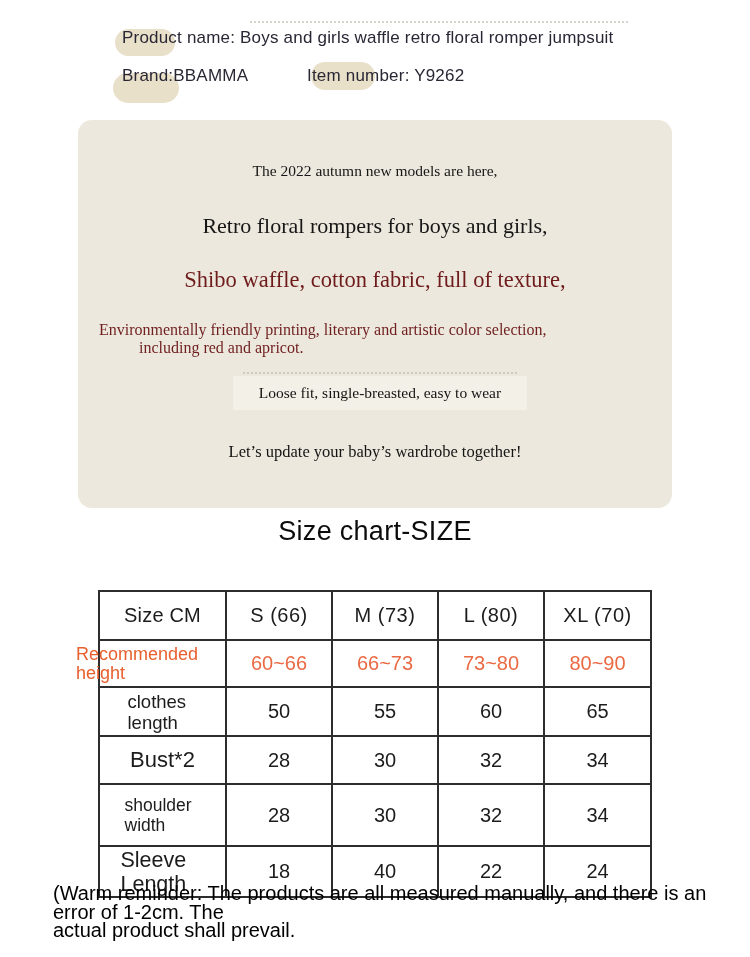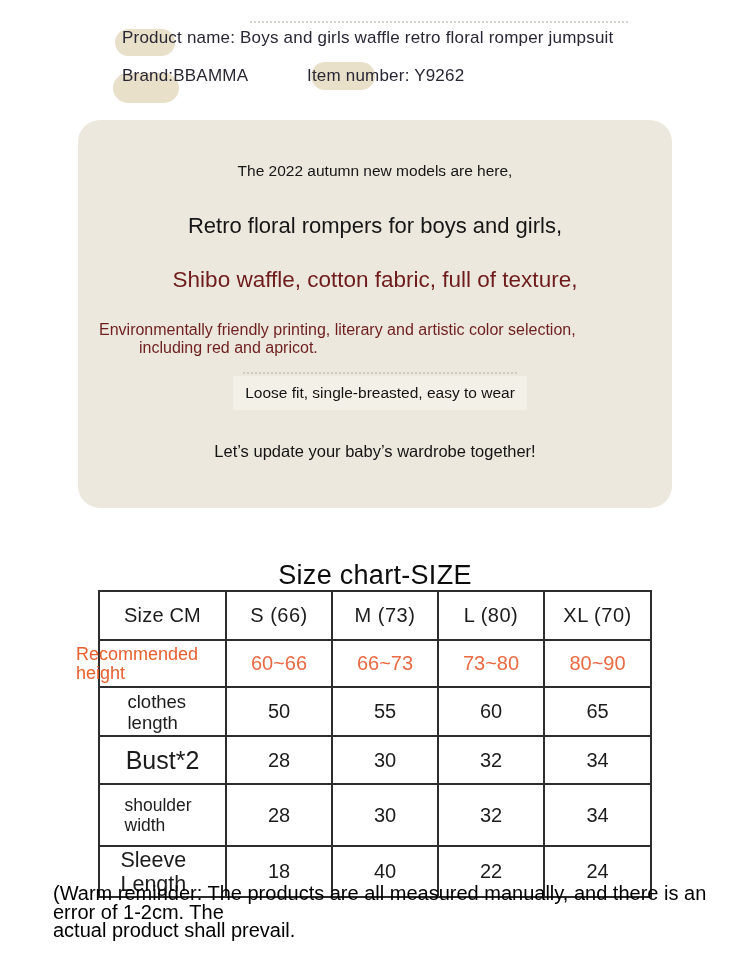--- a/index.html
+++ b/index.html
@@ -8,53 +8,53 @@
 
   
   .remnant{position:absolute;border-top:2px dotted #d8d5cd;height:0;}
   .pill{position:absolute;background:#E9E0C9;border-radius:15px;}
   .top-line{position:absolute;color:#2a2735;font-size:17px;line-height:20px;letter-spacing:.2px;z-index:2;white-space:nowrap;}
   #product-line{left:122px;top:28px;}
   #brand-line{left:122px;top:66px;}
   #item-line{left:307px;top:66px;text-align:center;}
 
   
-  #intro-box{position:absolute;left:78px;top:120px;width:594px;height:388px;background:#EDE8DD;border-radius:22px;}
+  #intro-box{position:absolute;left:78px;top:120px;width:594px;height:388px;background:#EDE8DD;border-radius:14px;font-family:Liberation Serif, serif;}
   .intro-line{position:absolute;width:594px;text-align:center;color:#161616;}
   #intro-line-1{top:42px;font-size:15.5px;}
   #intro-line-2{top:93px;font-size:22px;}
   #intro-line-3{top:147px;font-size:22.5px;color:#6E1B1B;}
   .intro-left{position:absolute;left:21px;width:560px;text-align:left;font-size:16px;line-height:18px;color:#6E1E1E;}
   #intro-line-4a{top:201px;}
   #intro-line-4b{top:219px;margin-left:40px;}
   #intro-remnant{left:165px;top:252px;width:274px;position:absolute;border-top:2px dotted #cfcabf;height:0;}
   #loose-patch{position:absolute;left:155px;top:256px;width:294px;height:34px;background:#F3F0E8;}
   #intro-line-5{display:block;width:100%;text-align:center;line-height:33px;font-size:15.5px;color:#141414;}
   #intro-line-6{top:322px;font-size:16.5px;color:#141414;}
 
   
-  #size-title{position:absolute;left:0;top:560px;width:750px;text-align:center;font-size:27px;font-weight:500;letter-spacing:.3px;color:#0c0c0c;}
+  #size-title{position:absolute;left:0;top:516px;width:750px;text-align:center;font-size:27px;font-weight:500;letter-spacing:.3px;color:#0c0c0c;}
   #size-table{position:absolute;left:98px;top:590px;border-collapse:collapse;table-layout:fixed;width:552px;background:#fff;}
   #size-table td{border:2px solid #2d2d2d;text-align:center;vertical-align:middle;color:#1c1c1c;padding:0;position:relative;}
   .tr-header{height:49px;}
   .tr-rec{height:47px;}
   .tr-clothes{height:49px;}
   .tr-bust{height:48px;}
   .tr-shoulder{height:62px;}
   .tr-sleeve{height:51px;}
   .col-head{font-size:20px;font-weight:500;letter-spacing:.5px;}
   .size-cm{font-size:20px;font-weight:400;letter-spacing:.2px;}
   .val{font-size:20px;}
   .tr-rec .val{color:#EA6A43;}
   .rec-label{position:absolute;left:-24px;top:50%;transform:translateY(-50%);width:128px;text-align:left;font-size:18px;line-height:19px;color:#E8602F;z-index:3;}
   .wrap{display:inline-block;text-align:left;}
   .w-clothes{width:70px;font-size:18.5px;line-height:21px;}
   .w-shoulder{width:76px;font-size:17.5px;line-height:20px;}
   .w-sleeve{width:84px;font-size:21.5px;line-height:24px;}
-  .bust{font-size:25px;}
+  .bust{font-size:22px;}
 
   
   #footnote{position:absolute;left:53px;top:884px;width:660px;font-size:20px;line-height:18.5px;color:#000;}
 </style>
 </head>
 <body>
 
 <div id="page">
 
   <div class="remnant" style="left:250px;top:21px;width:378px;"></div>

